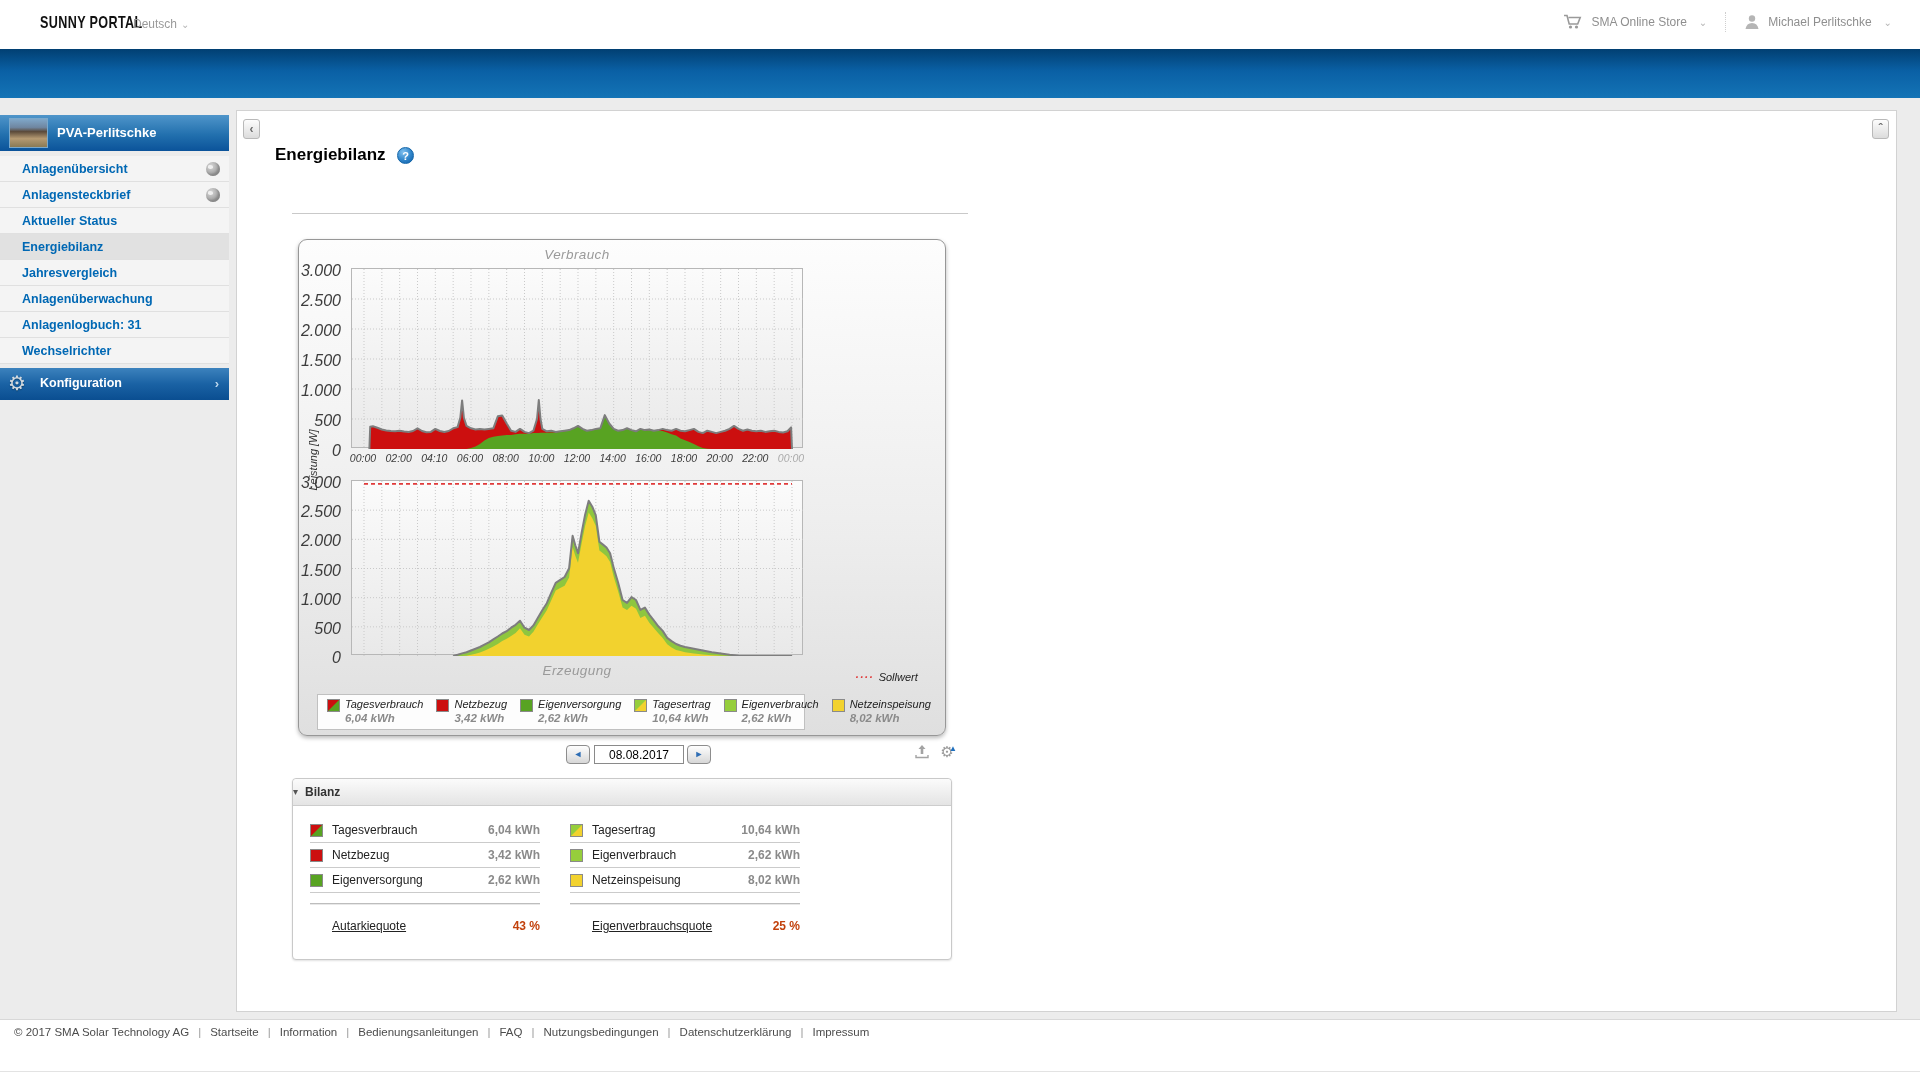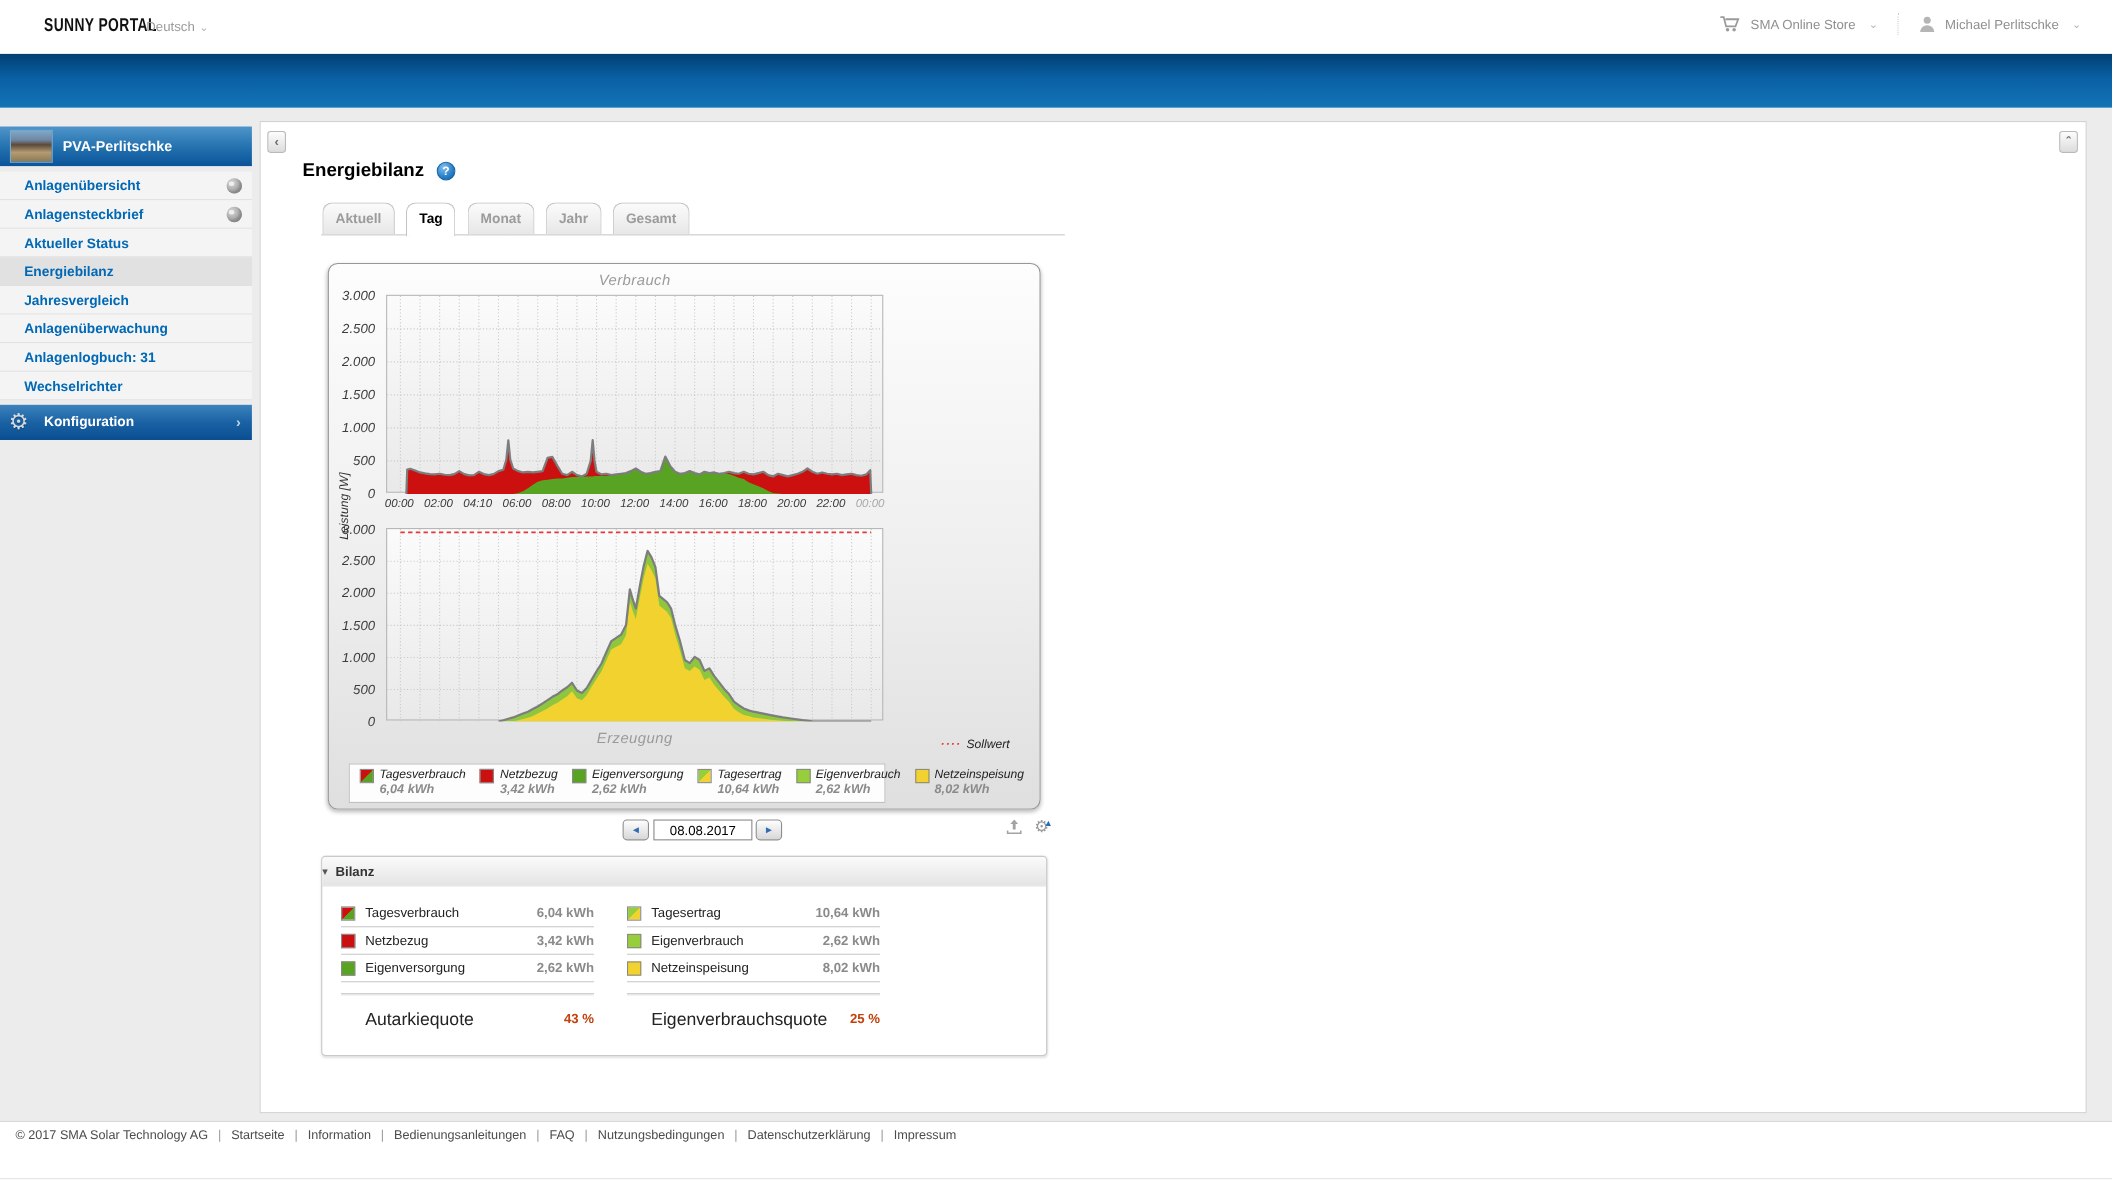--- a/index.html
+++ b/index.html
@@ -73,21 +73,21 @@
   
   #chart-panel { left:61px; top:128px; width:648px; height:497px;
     border:1px solid #979797; border-radius:9px;
     background:linear-gradient(180deg,#fdfdfd 0%,#ededed 60%,#dfdfdf 100%);
     box-shadow:0 2px 4px rgba(0,0,0,.28);font-style:italic; }
   .c-title { position:absolute; left:52px; width:452px; text-align:center;
     font-size:13.5px; color:#9a9a9a; letter-spacing:.4px; }
   .plot { position:absolute; left:52px; width:452px; border:1px solid #b7b7b7;
     background:linear-gradient(180deg,#fbfbfb 0%,#e9e9e9 100%); }
   .yticks { position:absolute; left:0; width:46px; }
-  .ytick { position:absolute; right:4px; font-size:12px; color:#3c3c3c; }
+  .ytick { position:absolute; right:4px; font-size:16px; color:#3c3c3c; }
   #xticks { position:absolute; left:52px; top:212px; width:452px; height:14px; }
   .xtick { position:absolute; top:0; width:44px; text-align:center;
     font-size:10.5px; color:#3c3c3c; }
   .xtick.muted { color:#ababab; }
   #ylab { position:absolute; left:-36px; top:214px; width:100px; text-align:center;
     font-size:11px; color:#333; transform:rotate(-90deg); }
   #sollwert-legend { position:absolute; left:556px; top:431px; font-size:11px;
     color:#222; white-space:nowrap; }
   .soll-dots { color:#e03a3a; font-weight:bold; letter-spacing:1px; margin-right:5px; }
 
@@ -134,21 +134,21 @@
   #b-col-left { left:17px; }
   #b-col-right { left:277px; }
   .b-row { position:relative; height:25px; border-bottom:1px solid #cbcbcb;
     display:flex; align-items:center; }
   .b-row .chip { margin-right:9px; }
   .b-label { font-size:12px; color:#222; }
   .b-value { position:absolute; right:0; font-size:12px; font-weight:bold; color:#8a8a8a; }
   .b-sep { position:absolute; width:230px; height:2px; top:124px;
     border-top:1px solid #bdbdbd; border-bottom:1px solid #e8e8e8; }
   .b-quote { position:absolute; top:136px; width:230px; height:22px; }
-  .bq-label { position:absolute; left:22px; top:4px; font-size:16px; color:#222; }
+  .bq-label { position:absolute; left:22px; top:4px; font-size:12px; color:#222;text-decoration:underline; }
   .bq-value { position:absolute; right:0; top:4px; font-size:12px; font-weight:bold; color:#c2410c; }
 
   
   #footer-line { left:0; top:1019px; width:1920px; height:1px; background:#d8d8d8; }
   #footer { left:14px; top:1026px; font-size:11.5px; color:#4c4c4c; display:flex;
     gap:9px; align-items:flex-end; white-space:nowrap; }
   .f-sep { color:#9a9a9a; }
   .f-link { cursor:pointer; }
   #bottom-line { left:0; top:1071px; width:1920px; height:1px; background:#e3e3e3; }
 
@@ -228,27 +228,20 @@
     <span id="konfig-chev" class="abs">›</span>
   </div>
 
   <div id="card" class="abs">
     <div id="btn-collapse" class="mini-btn">‹</div>
     <div id="btn-top" class="mini-btn">ˆ</div>
 
     <div id="page-title" class="abs">Energiebilanz</div>
     <div id="help-icon" class="abs">?</div>
 
-    <div id="tabs" class="abs">
-      <span class="tab">Aktuell</span>
-      <span class="tab active">Tag</span>
-      <span class="tab">Monat</span>
-      <span class="tab">Jahr</span>
-      <span class="tab">Gesamt</span>
-    </div>
     <div id="tabline" class="abs"></div>
 
     <div id="chart-panel" class="abs">
       <div class="c-title" style="top:7px">Verbrauch</div>
 
       <div id="ylab">Leistung [W]</div>
 
       <div class="yticks" id="yticks1" style="top:28px;height:180px">
           <div class="ytick" style="top: -6px;">3.000</div>
           <div class="ytick" style="top: 24px;">2.500</div>

